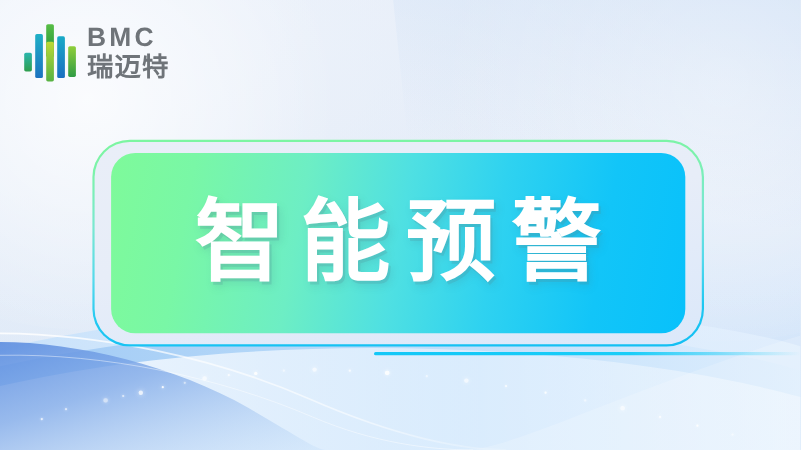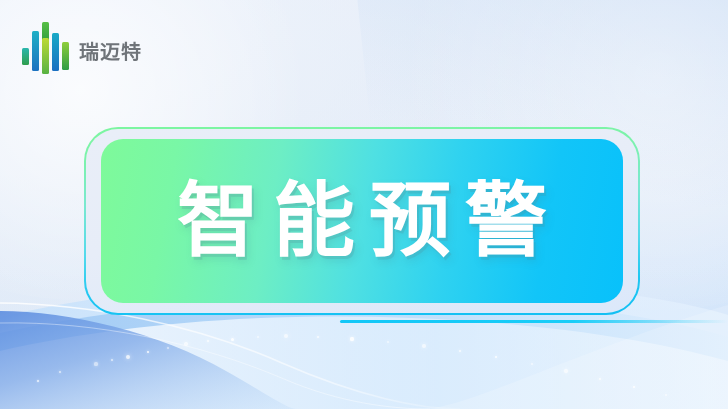--- a/index.html
+++ b/index.html
@@ -95,22 +95,22 @@
   }
   .logo-brand {
     font-family: "Liberation Sans", "DejaVu Sans", sans-serif;
     font-size: 24px;
     font-weight: 700;
     letter-spacing: 3px;
     color: #6f7479;
   }
   .logo-cn {
     margin-top: 5px;
-    font-family: Liberation Sans, sans-serif;
-    font-size: 20px;
+    font-family: Liberation Mono, monospace;
+    font-size: 24px;
     font-weight: 700;
     letter-spacing: 1px;
     color: #6f7479;
   }
 
   
   .hero-frame {
     position: absolute;
     left: 84px;
     top: 127px;
@@ -262,20 +262,21 @@
       <div class="bar" style="left:20px; top:2px;  width:7px;  height:30px;
                   background:linear-gradient(180deg,#57be45 0%,#1f8f3c 100%);"></div>
       <div class="bar" style="left:20px; top:18px; width:7px;  height:36px;
                   background:linear-gradient(180deg,#bcd936 0%,#57b243 100%);"></div>
       <div class="bar" style="left:30px; top:13px; width:7px;  height:38px;
                   background:linear-gradient(180deg,#19aac7 0%,#1a6fc1 100%);"></div>
       <div class="bar" style="left:40px; top:22px; width:7px;  height:28px;
                   background:linear-gradient(180deg,#8fce3a 0%,#2f9c45 100%);"></div>
     </div>
     <div class="logo-text">
+      <span class="logo-brand">BMC</span>
       <span class="logo-cn">瑞迈特</span>
     </div>
   </div>
 
   <div class="hero-frame">
     <div class="hero-frame-inner">
       <div class="hero-card">
         <div class="hero-title">智能预警</div>
       </div>
     </div>

